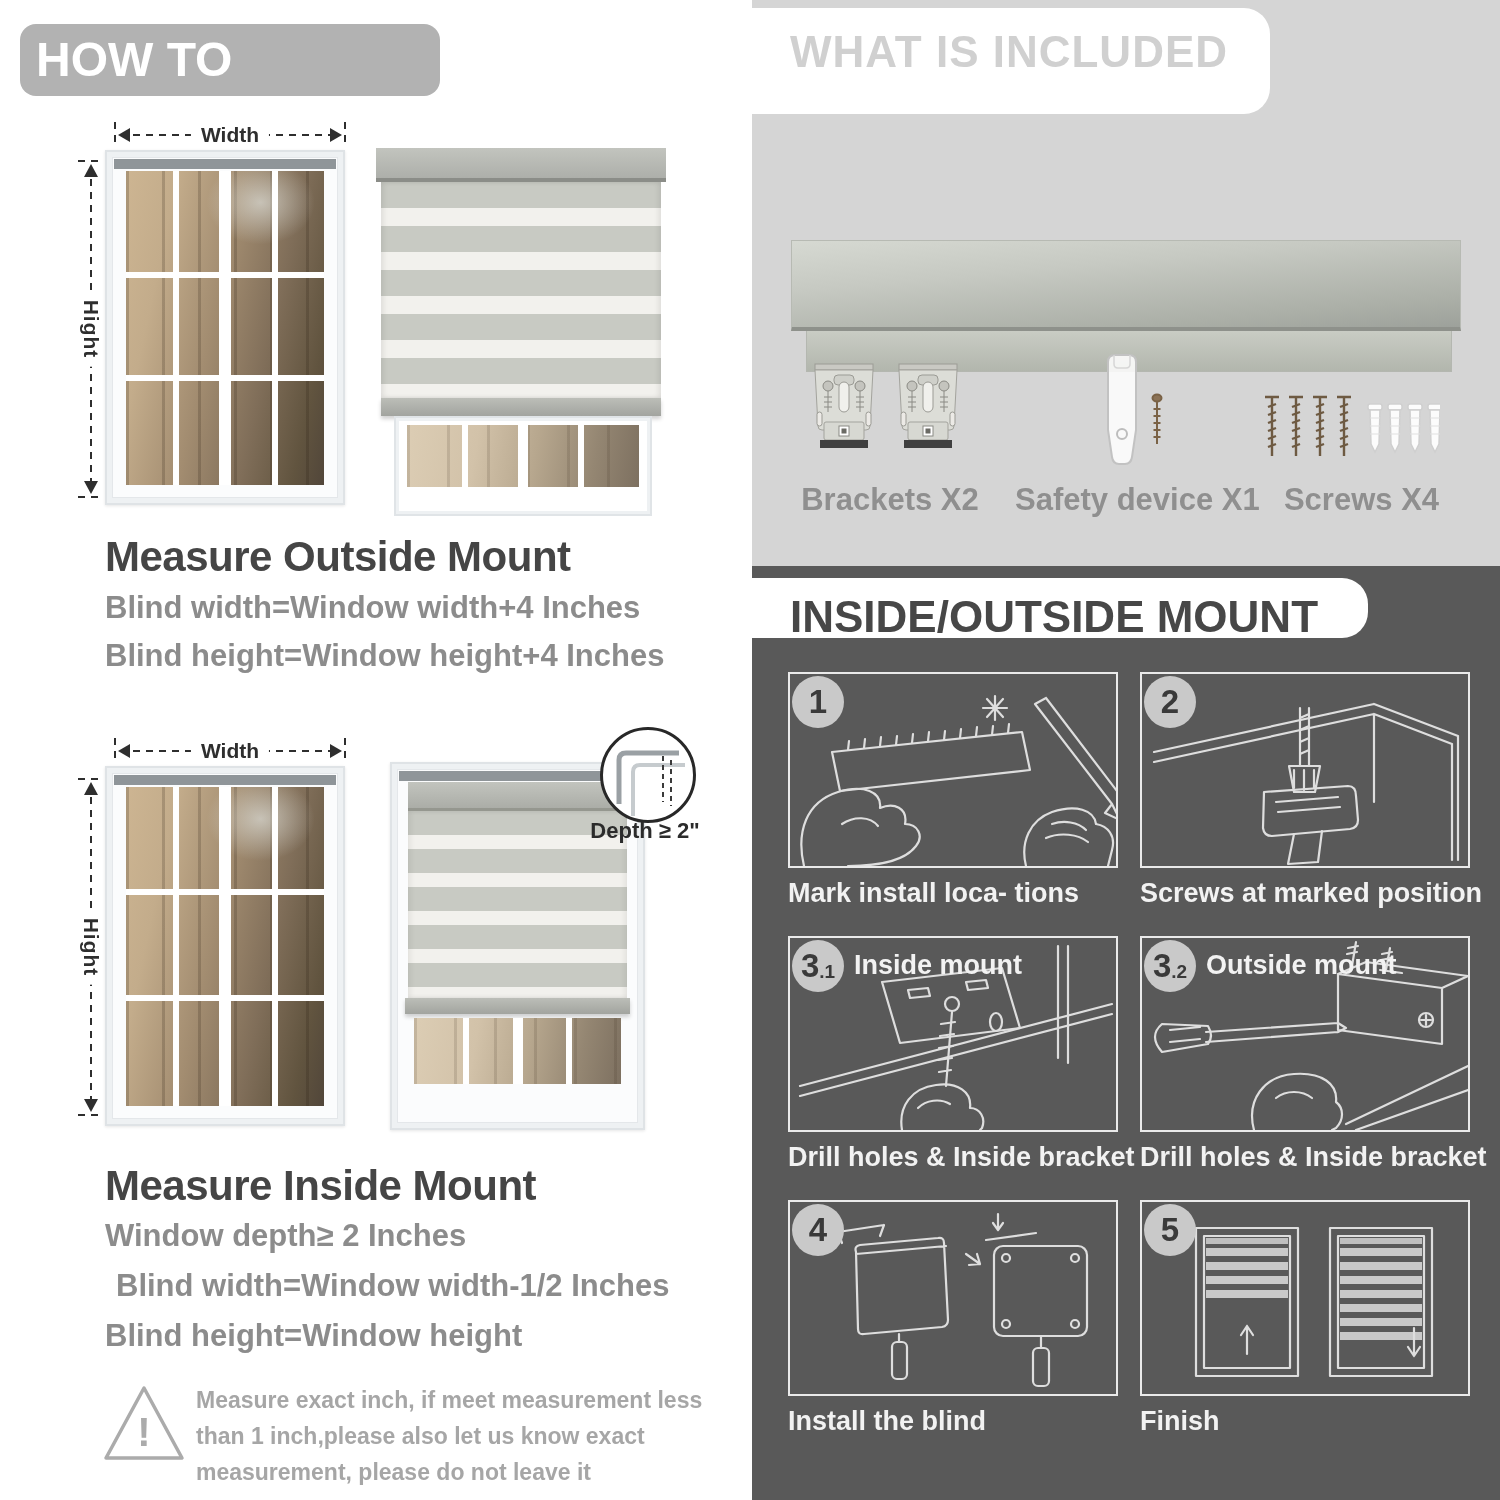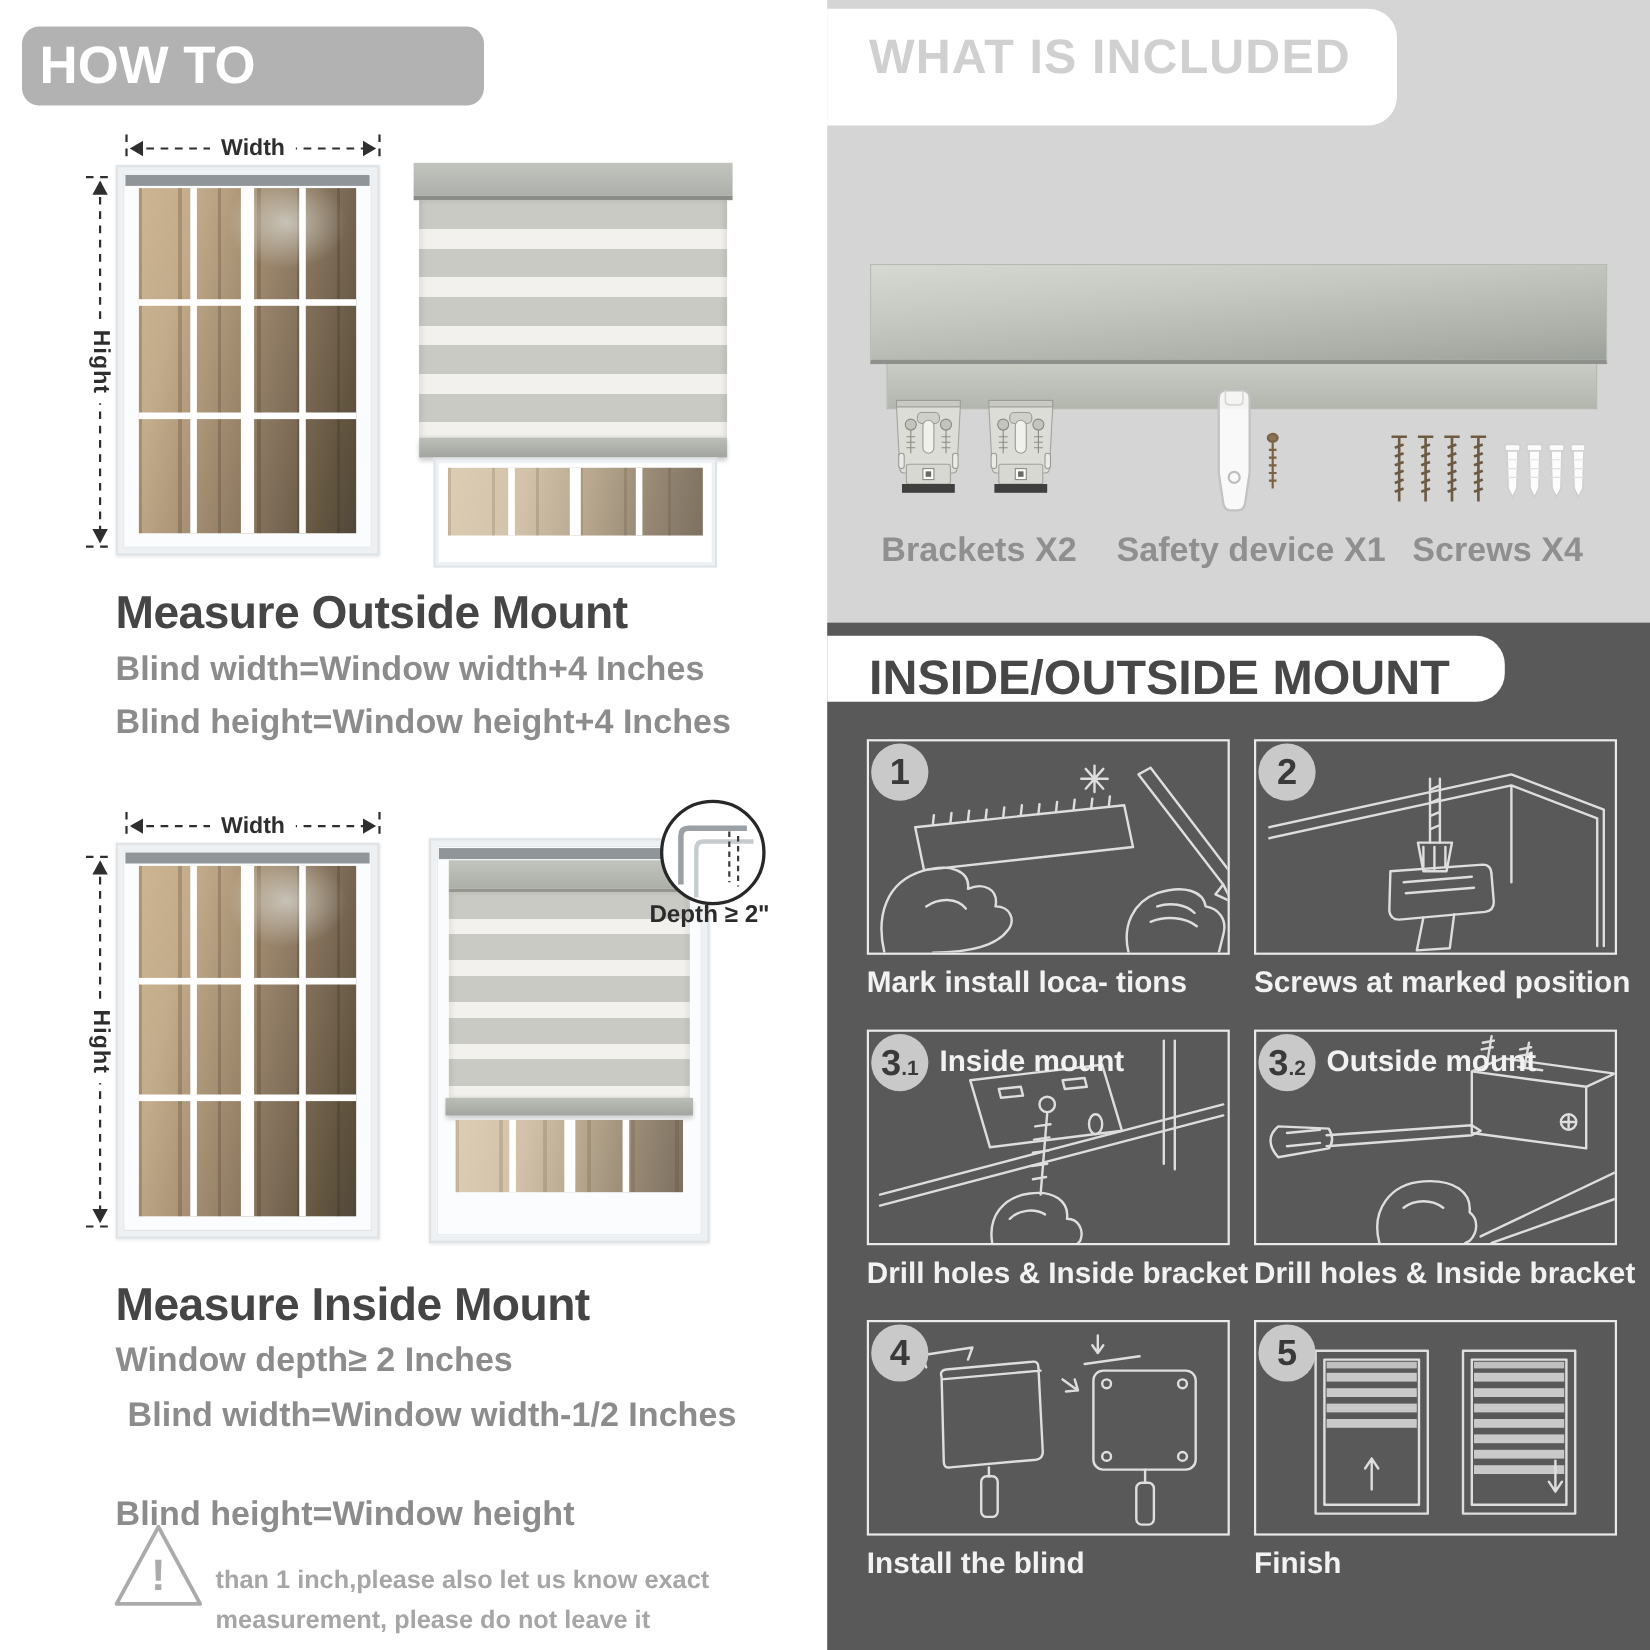--- a/index.html
+++ b/index.html
@@ -219,28 +219,29 @@
       <path d="M30,86 V42 Q30,35 37,35 H82" style="stroke:#c6cbce;stroke-width:4;fill:none;"></path>
       <path d="M60,26 V72" style="stroke:#3a3a3a;stroke-width:2;stroke-dasharray:5 4;fill:none;"></path>
       <path d="M68,30 V76" style="stroke:#3a3a3a;stroke-width:2;stroke-dasharray:5 4;fill:none;"></path>
     </svg>
   </div>
   <div class="abs depth-label">Depth ≥ 2"</div>
 
   <div class="abs h-section" style="left:105px;top:1162px;">Measure Inside Mount</div>
   <div class="abs formula" style="left:105px;top:1218px;">Window depth≥ 2 Inches</div>
   <div class="abs formula" style="left:116px;top:1268px;">Blind width=Window width-1/2 Inches</div>
-  <div class="abs formula" style="left:105px;top:1318px;margin-top:40px;">Blind height=Window height</div>
+  <div class="abs formula" style="left:105px;top:1318px;">Blind height=Window height</div>
 
   <div class="warn-icon">
     <svg viewBox="0 0 88 90">
       <path d="M44,8 L82,78 L6,78 Z" style="fill:none;stroke:#ababab;stroke-width:3.5;stroke-linejoin:round;"></path>
     </svg>
     <span class="warn-mark">!</span>
   </div>
+  <div class="abs warn-text" style="left:196px;top:1382px;">Measure exact inch, if meet measurement less</div>
   <div class="abs warn-text" style="left:196px;top:1418px;">than 1 inch,please also let us know exact</div>
   <div class="abs warn-text" style="left:196px;top:1454px;">measurement, please do not leave it</div>
 
   <div class="abs right-top"></div>
 
   <div class="abs banner-included">
     <span>WHAT IS INCLUDED</span>
   </div>
 
 

